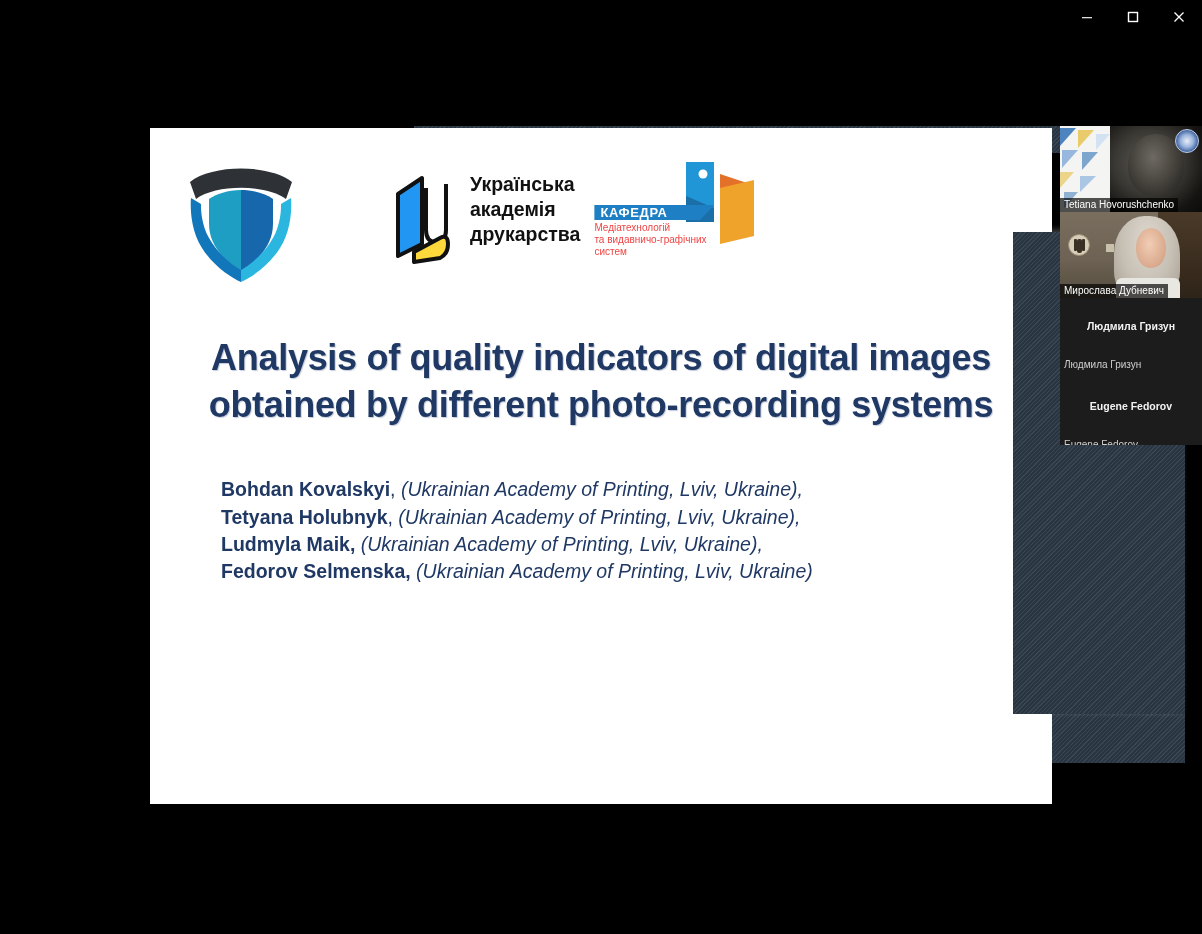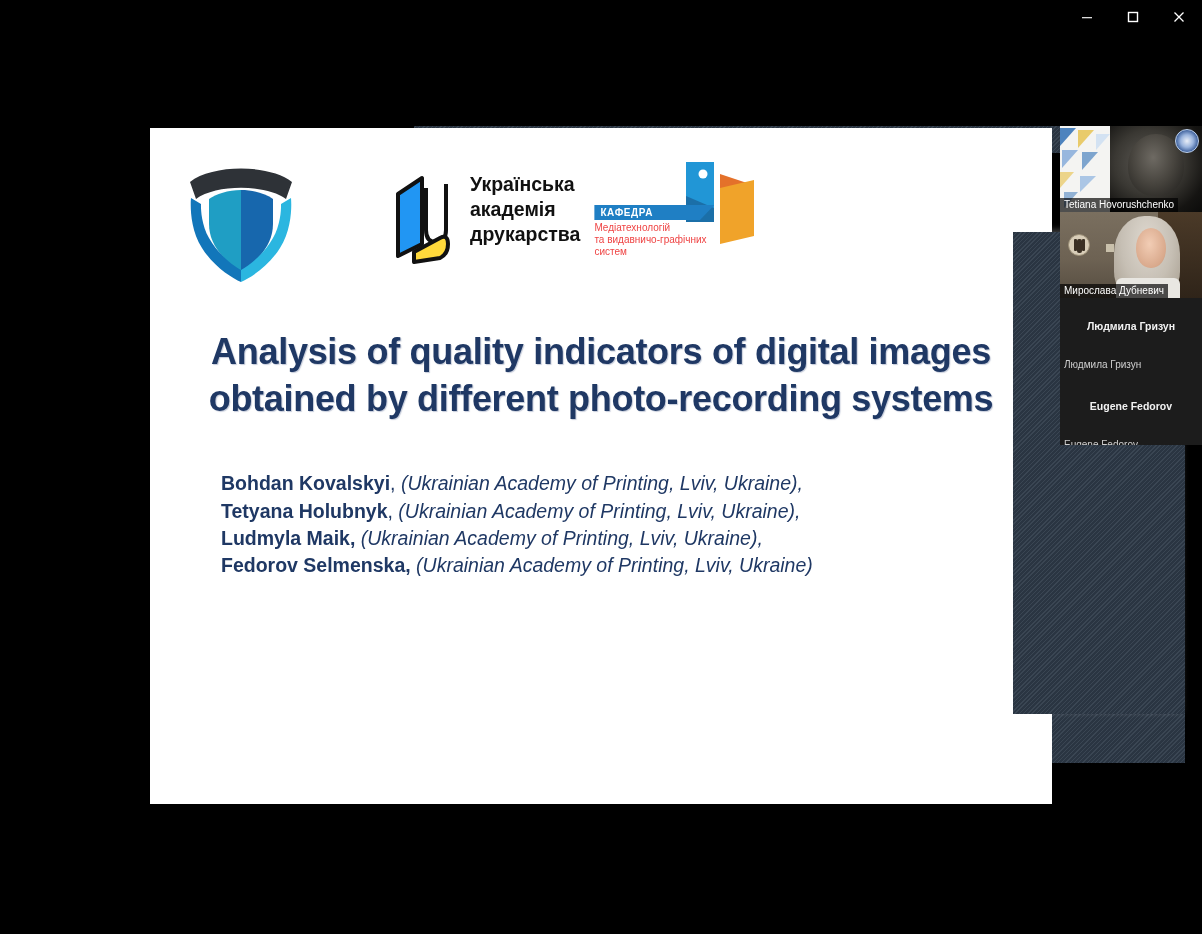--- a/index.html
+++ b/index.html
@@ -82,31 +82,31 @@
   .uad-text { font-size: 19.5px; font-weight: 700; color: #111; line-height: 1.28; }
 
   
   .kmt { position: relative; margin-left: 14px; width: 176px; height: 120px; }
   .kmt-art { position: absolute; right: 2px; top: 0px; width: 96px; height: 92px; }
   .kmt-badge {
     position: absolute; left: 0; top: 47px;
     width: 120px; height: 15px;
     background: #1f7fc4;
     clip-path: polygon(0 0, 100% 0, 88% 100%, 0 100%);
-    color: #fff; font-size: 10px; font-weight: 700; letter-spacing: 0.6px;
+    color: #fff; font-size: 13px; font-weight: 700; letter-spacing: 0.6px;
     padding-left: 6px; line-height: 15px;
   }
   .kmt-lines {
     position: absolute; left: 0; top: 64px; width: 176px;
     font-size: 10px; color: #ef4444; line-height: 1.22;
   }
 
   
   .slide-title {
-    margin-top: 20px;
+    margin-top: 26px;
     text-align: center;
     color: #1f3864;
     font-size: 36px;
     font-weight: 700;
     line-height: 1.31;
     letter-spacing: -0.3px;
     text-shadow: 1px 1px 1px rgba(150,160,185,0.55);
     padding: 0 12px;
   }
 

